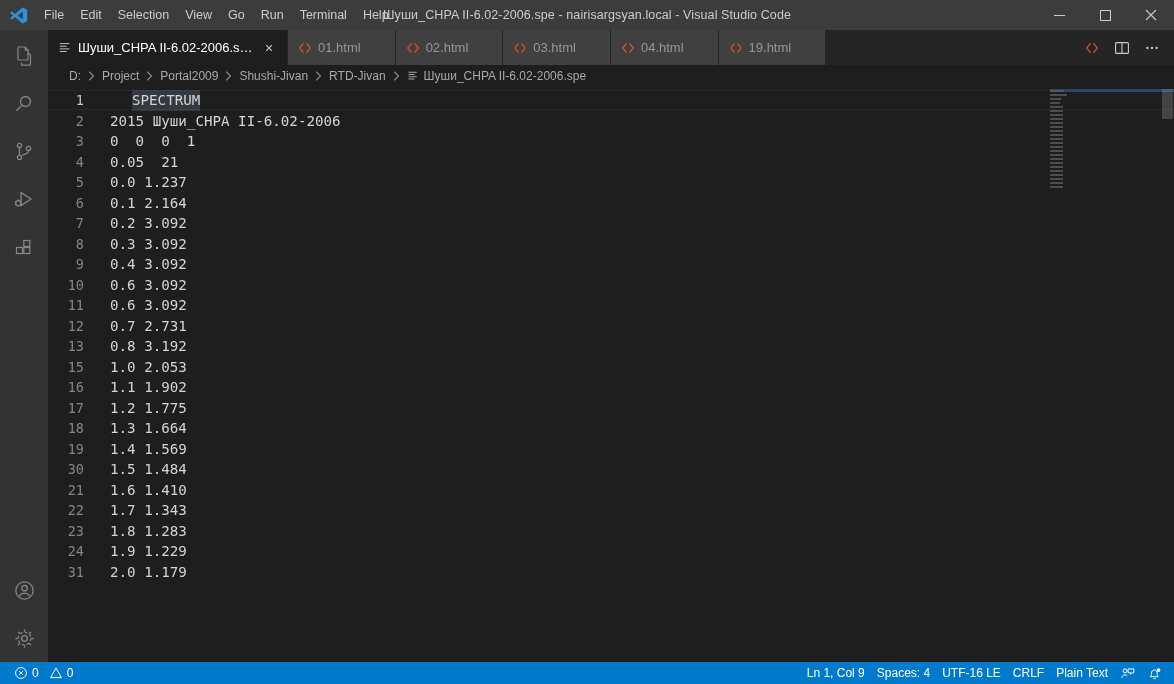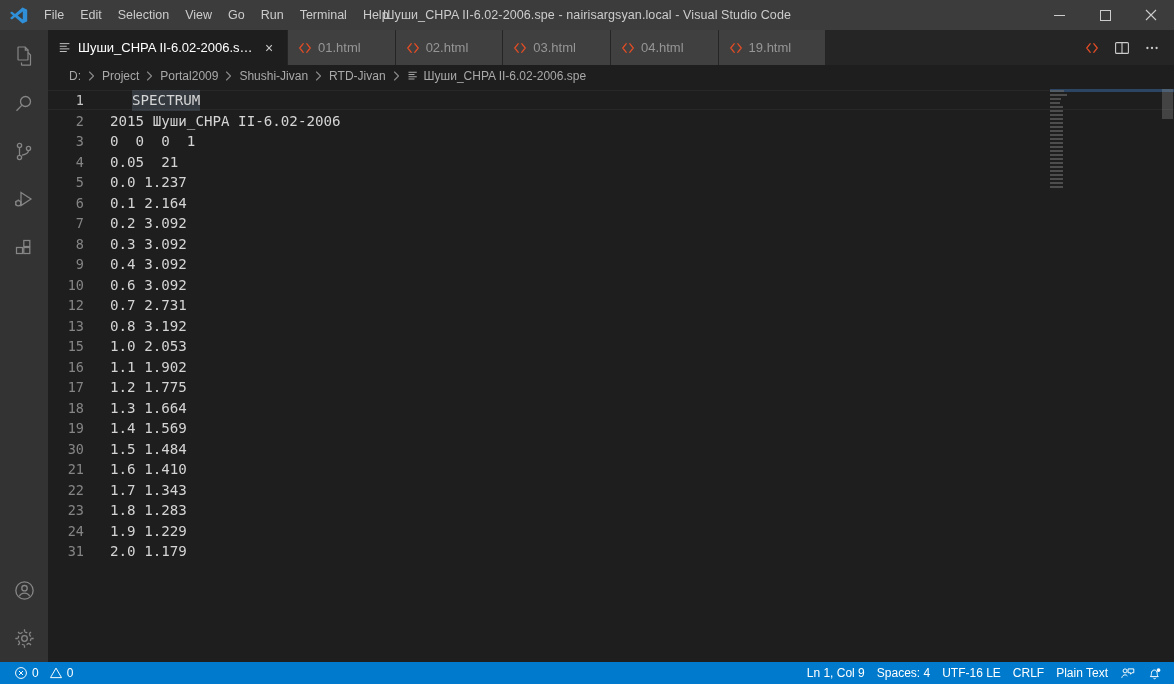--- a/index.html
+++ b/index.html
@@ -466,20 +466,24 @@
           <div class="line">
             <span class="ln">8</span>
             <span class="ltext">0.3 3.092</span>
           </div>
           <div class="line">
             <span class="ln">9</span>
             <span class="ltext">0.4 3.092</span>
           </div>
           <div class="line">
             <span class="ln">10</span>
+            <span class="ltext">0.6 3.092</span>
+          </div>
+          <div class="line">
+            <span class="ln">11</span>
             <span class="ltext">0.6 3.092</span>
           </div>
           <div class="line">
             <span class="ln">12</span>
             <span class="ltext">0.7 2.731</span>
           </div>
           <div class="line">
             <span class="ln">13</span>
             <span class="ltext">0.8 3.192</span>
           </div>

